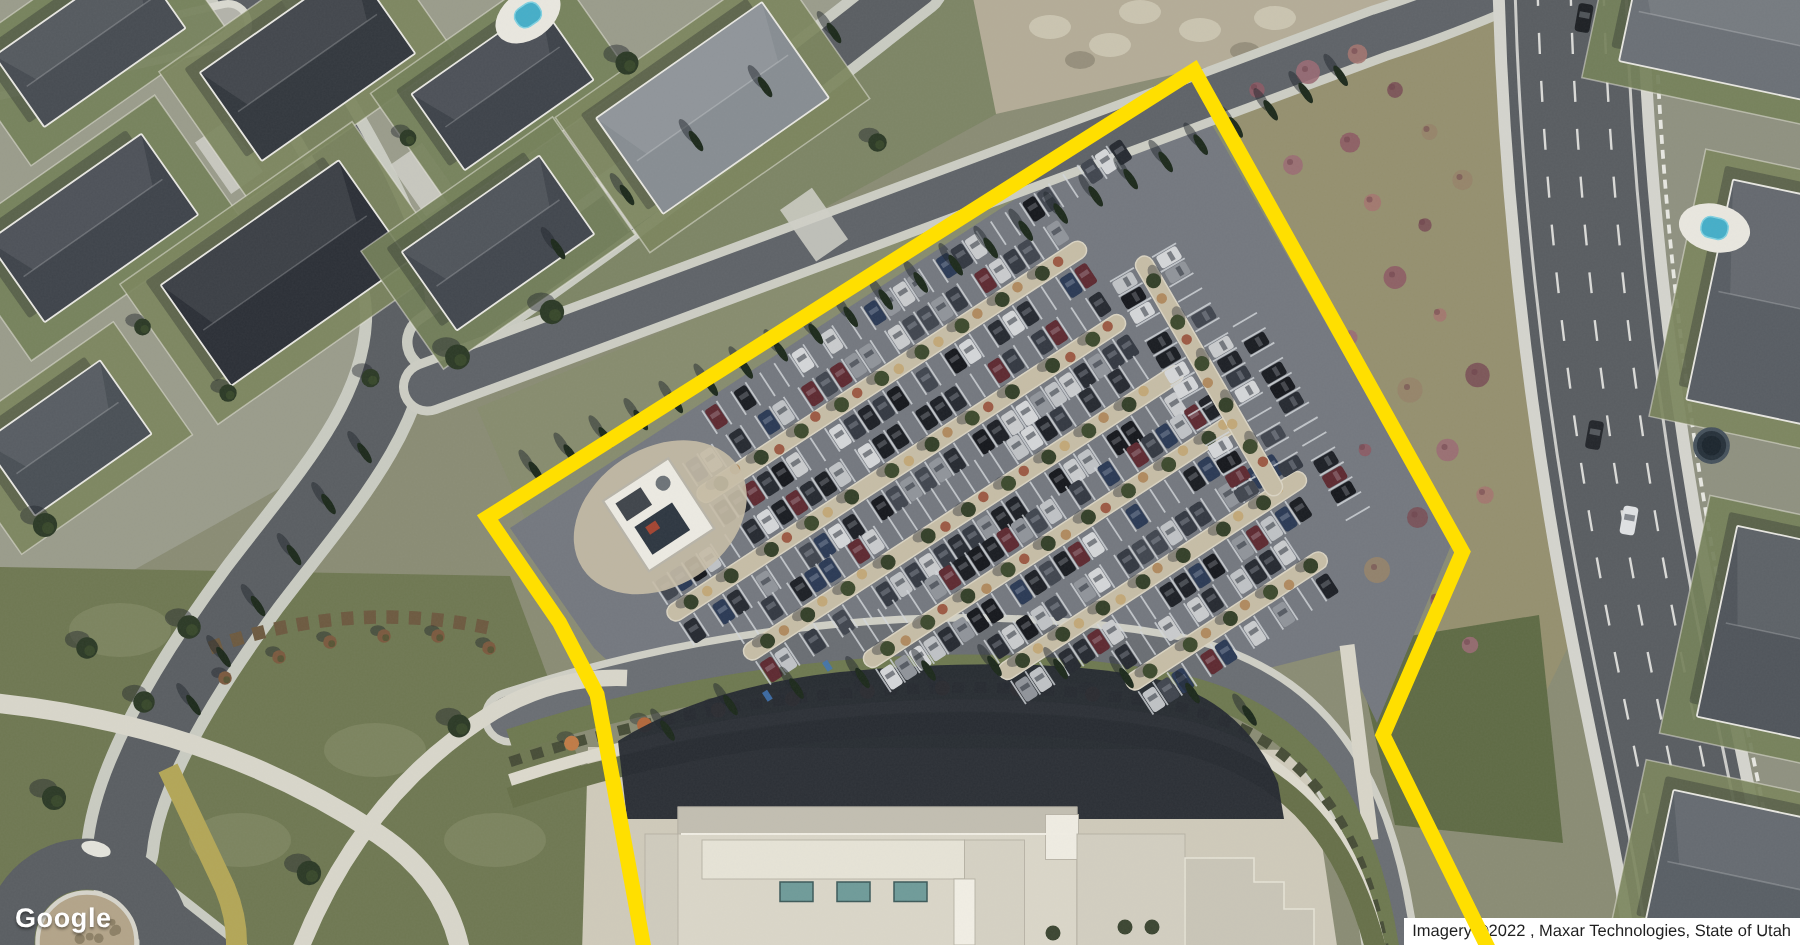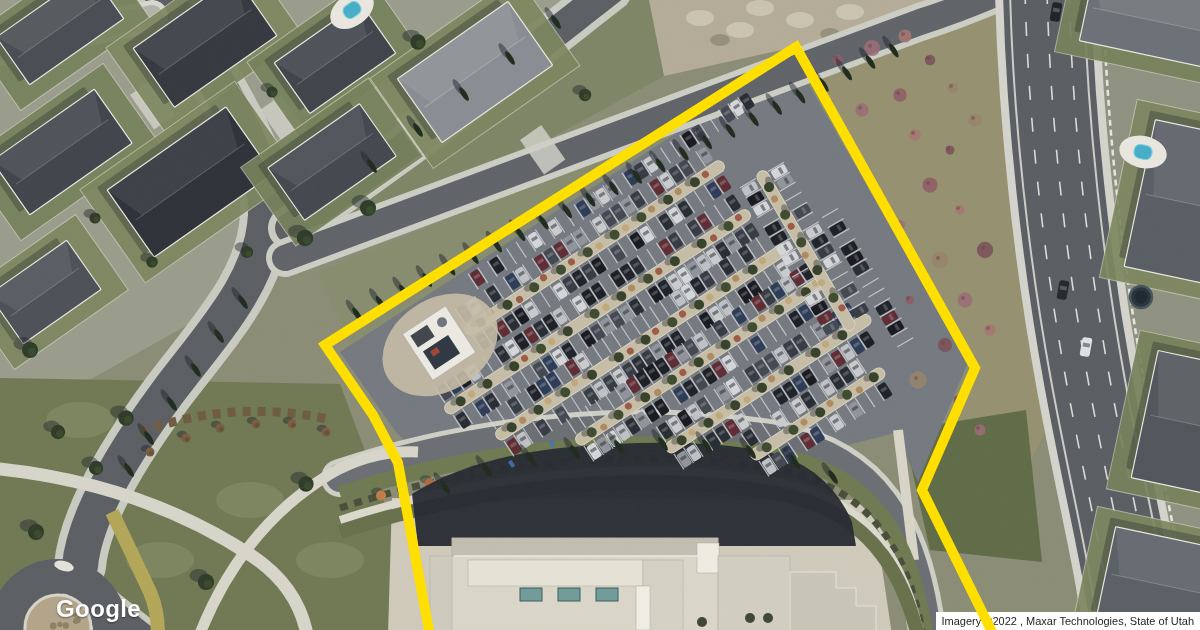--- a/index.html
+++ b/index.html
@@ -7,22 +7,22 @@
   .viewport{position:relative;width:1200px;height:630px;overflow:hidden;
             font-family:"Liberation Sans",sans-serif;background:#8a8c74;}
   #scene,#overlay{position:absolute;left:0;top:0;display:block;}
   #scene{z-index:1;}
   #overlay{z-index:8;pointer-events:none;}
   .sel{fill:none;stroke-width:10;stroke-miterlimit:12;stroke-linecap:butt;}
   .attribution{position:absolute;right:0;bottom:0;z-index:5;background:#ffffff;
                color:#1f1f1f;font-size:11px;line-height:12px;padding:3px 6px;
                white-space:nowrap;}
   .google{position:absolute;left:10px;bottom:9px;z-index:9;color:#ffffff;
-          font-size:24px;font-weight:600;letter-spacing:.4px;line-height:1;
-          text-shadow:0 1px 2px rgba(0,0,0,.45);cursor:pointer;margin-left:46px;}
+          font-size:18px;font-weight:600;letter-spacing:.4px;line-height:1;
+          text-shadow:0 1px 2px rgba(0,0,0,.45);cursor:pointer;}
 </style>
 </head>
 <body>
 
 <div class="viewport">
 
   <svg id="scene" width="1200" height="630" viewBox="0 0 1200 630">
     <defs>
       <filter id="grain">
         <feTurbulence type="fractalNoise" baseFrequency="0.8" numOctaves="2" stitchTiles="stitch"></feTurbulence>

